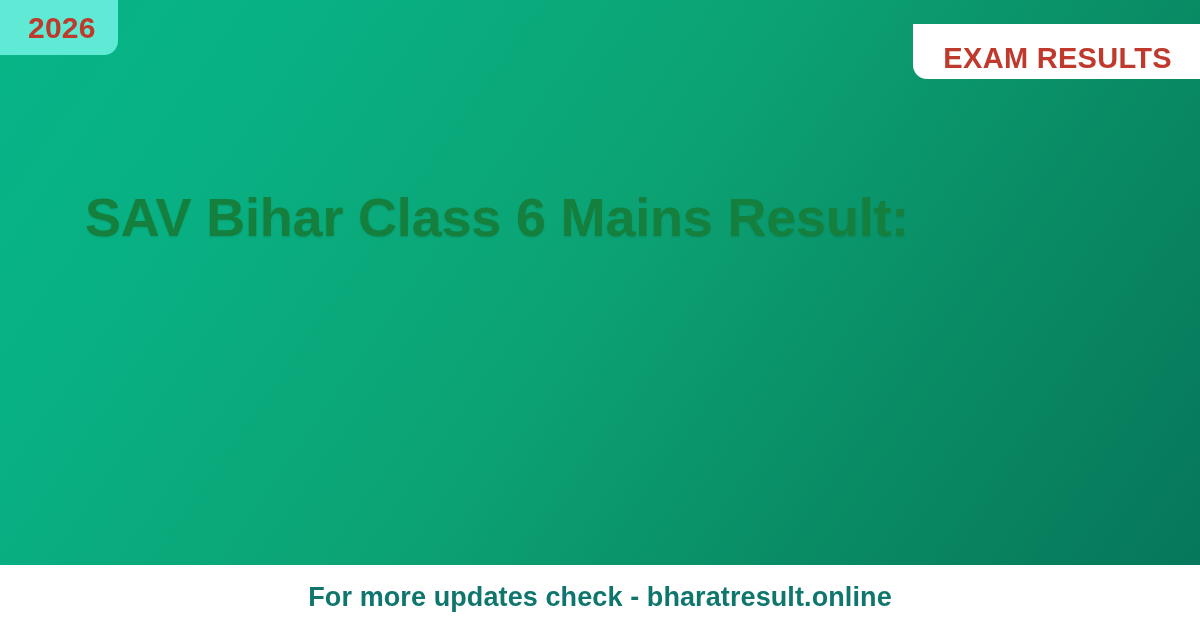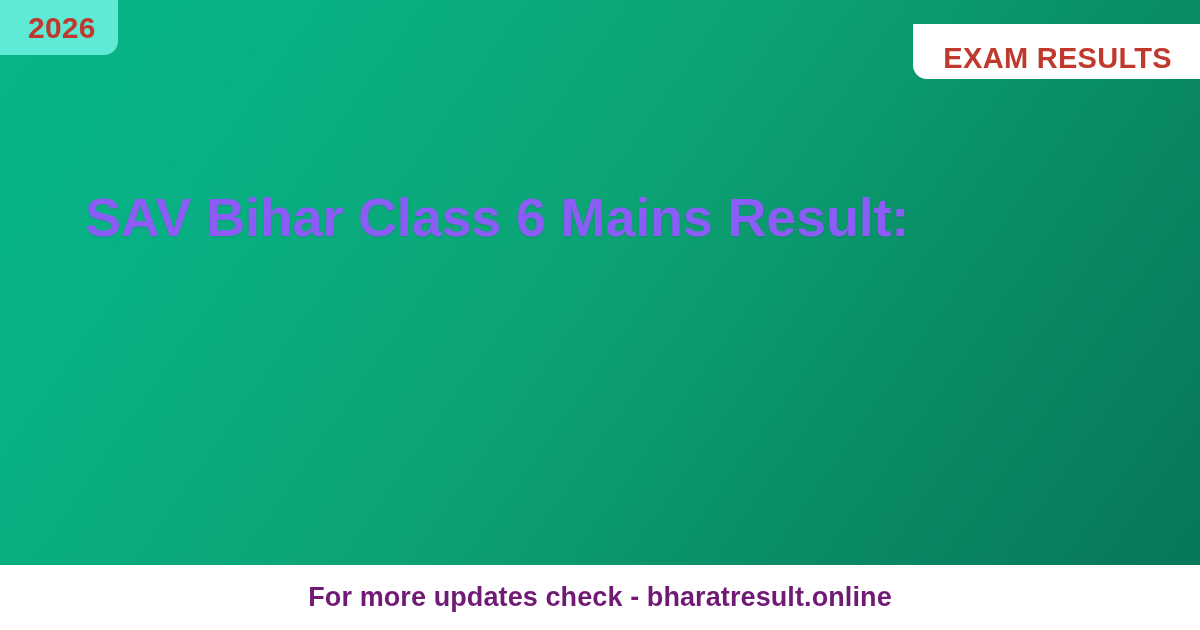--- a/index.html
+++ b/index.html
@@ -78,21 +78,21 @@
     line-height: 1;
     white-space: nowrap;
   }
 
   
   .headline {
     position: absolute;
     left: 85px;
     right: 85px;
     top: 186px;
-    color: #8b5cf6;
+    color: #15803d;
     font-size: 54px;
     font-weight: bold;
     line-height: 1.17;
     letter-spacing: -0.2px;
     text-align: left;
     text-shadow: 0 1px 2px rgba(0,0,0,0.10);
   }
   .headline .line {
     display: block;
     white-space: nowrap;
@@ -104,21 +104,21 @@
     left: 0;
     top: 565px;
     width: 1200px;
     height: 65px;
     background: #ffffff;
     display: flex;
     align-items: center;
     justify-content: center;
   }
   .footer span {
-    color: #701a75;
+    color: #0f766e;
     font-size: 27px;
     font-weight: bold;
     letter-spacing: 0.1px;
     line-height: 1;
     white-space: nowrap;
   }
 </style>
 </head>
 <body>
 

